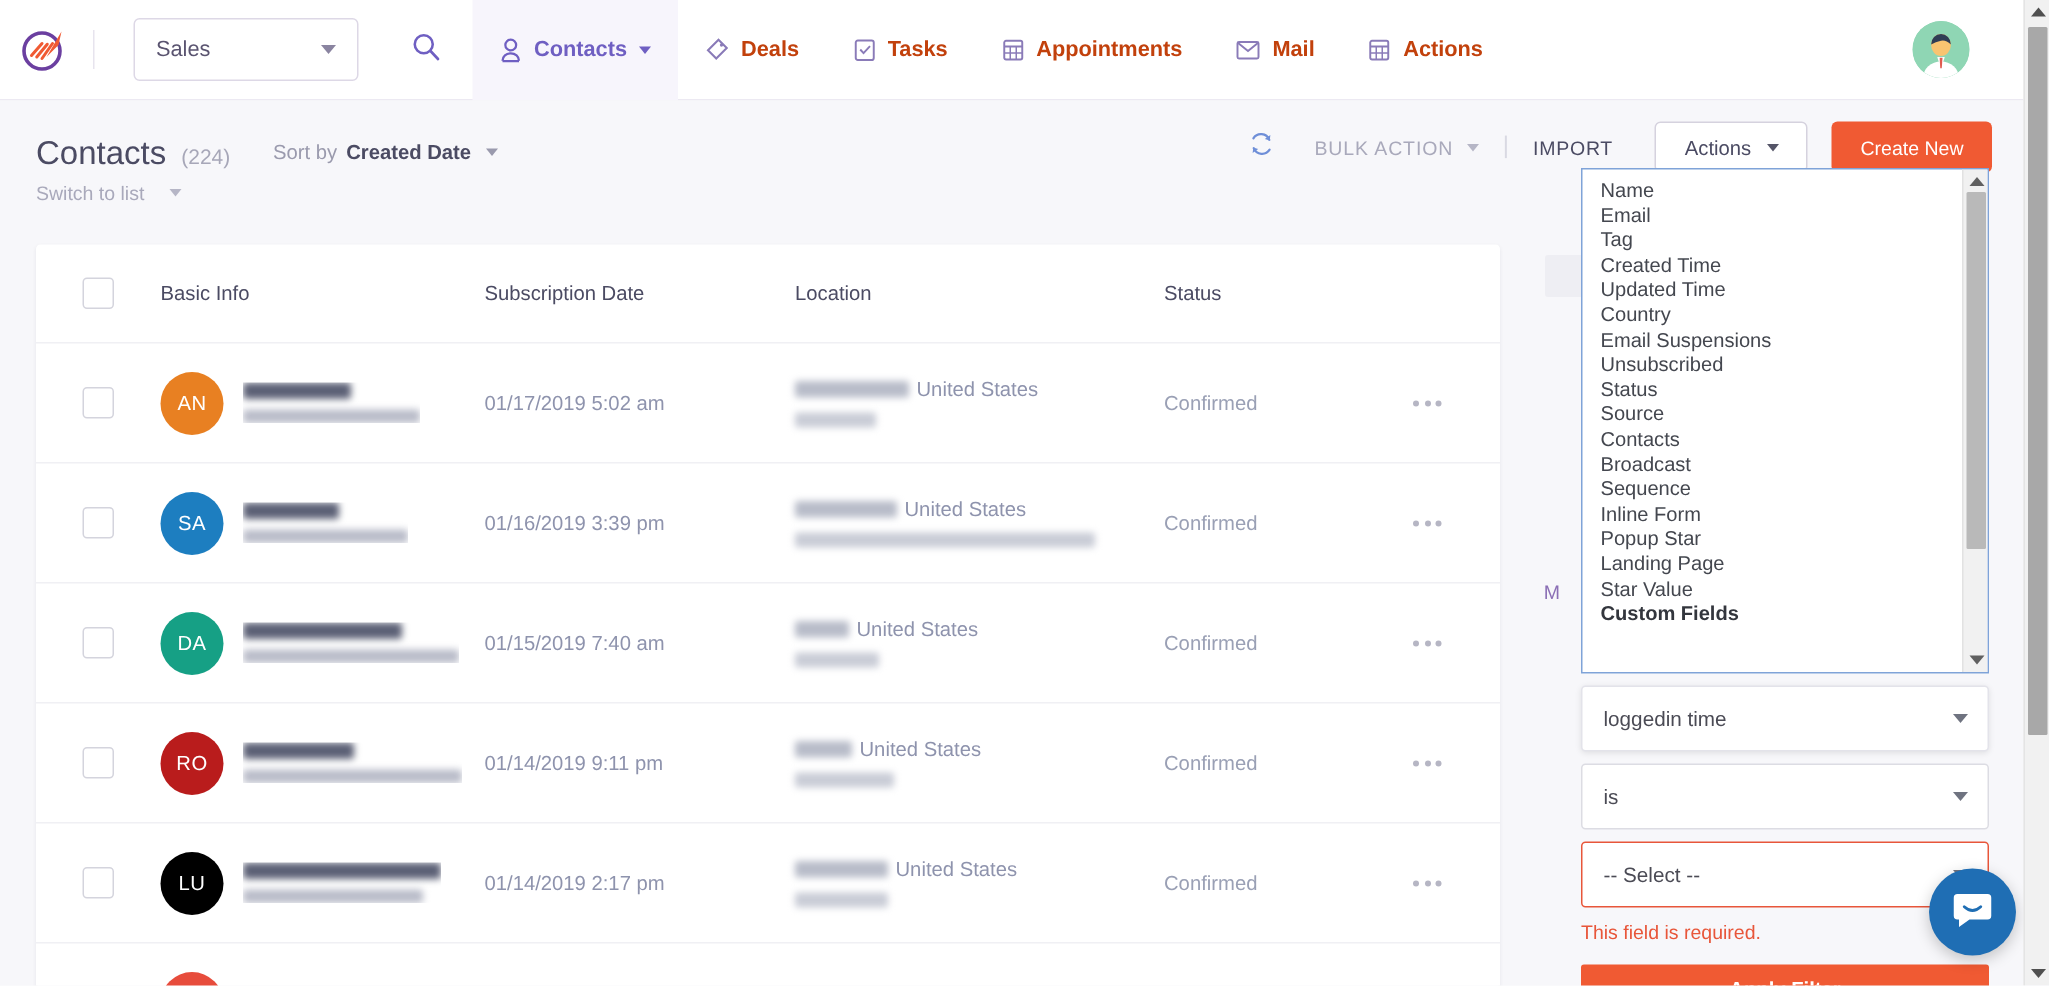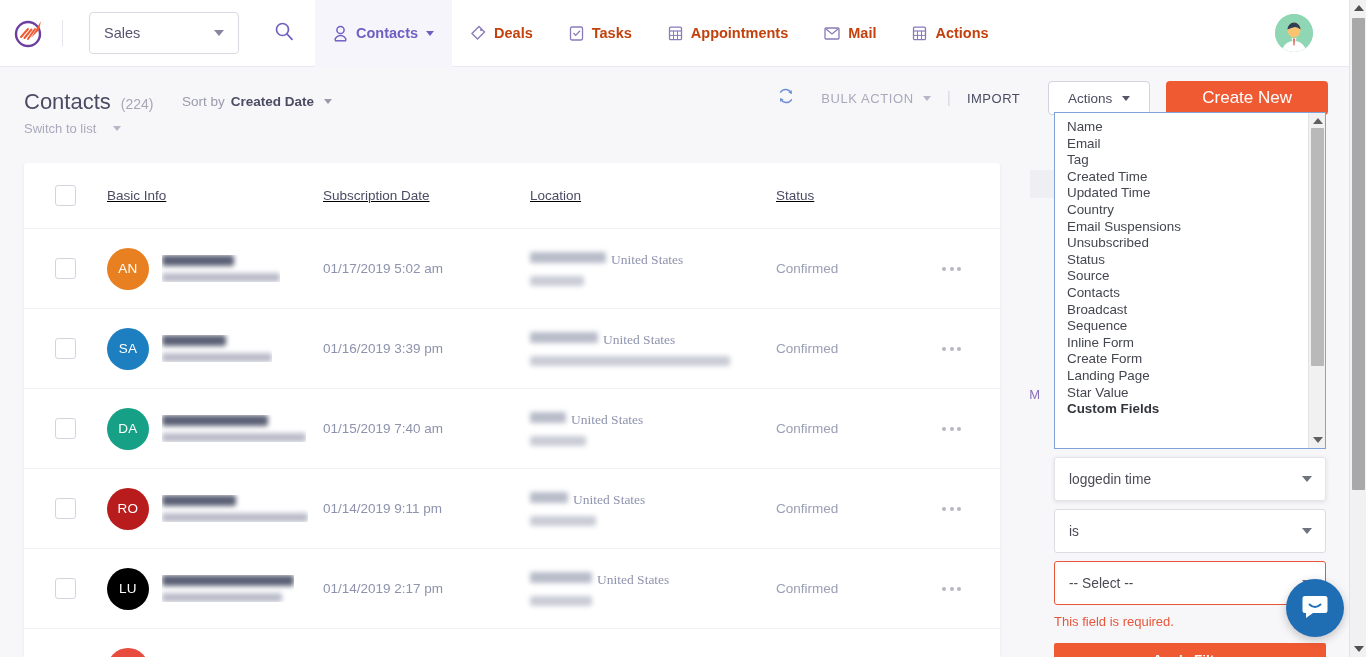--- a/index.html
+++ b/index.html
@@ -73,51 +73,51 @@
   .bulk-action { color: #a9a9bb; font-size: 13px; letter-spacing: .6px; display:flex; align-items:center; gap:9px; cursor:pointer;}
   .pipe { color: #d9d9e2; margin: 0 16px; }
   .import-btn { color: #4b4b63; font-size: 13px; letter-spacing: .5px; cursor: pointer; }
   .actions-btn {
     margin-left: 28px; width: 102px; height: 34px;
     border: 1px solid #d5d2de; border-radius: 4px; background: #fff;
     display: flex; align-items: center; justify-content: center; gap: 10px;
     font-size: 13.5px; color: #4b4b63; cursor: pointer;
   }
   .create-btn {
-    margin-left: 16px; height: 34px; padding: 0 36px;
+    margin-left: 16px; height: 34px; padding: 0 19px;
     background: #f05a33; border-radius: 4px; color: #fff;
-    font-size: 17px; display: flex; align-items: center; cursor: pointer;
+    font-size: 13px; display: flex; align-items: center; cursor: pointer;
   }
 
   
   .table-card {
     position: absolute; left: 24px; top: 163px;
     width: 976px; background: #fff;
     border-radius: 3px; box-shadow: 0 1px 3px rgba(30,30,60,.07);
     overflow: hidden;
   }
   .trow { display: flex; align-items: center; border-bottom: 1px solid #f0f0f4; }
-  .thead { height: 66px; text-decoration: underline; }
+  .thead { height: 66px; }
   .thead .cell { color: #4b4b63; font-size: 13.5px; }
   .tbody-row { height: 80px; }
   .c-check { width: 83px; padding-left: 31px; }
   .c-basic { width: 216px; display: flex; align-items: center; gap: 13px; }
   .c-date  { width: 207px; color: #8e93ad; font-size: 13.5px; }
   .c-loc   { width: 246px; }
   .c-status{ width: 148px; color: #9aa0b5; font-size: 13.5px; }
   .c-more  { flex: 1; display: flex; justify-content: flex-start; padding-left: 18px;}
 
   .chk { width: 21px; height: 21px; border: 1px solid #d4d4dd; border-radius: 3px; background:#fff; cursor: pointer; }
   .av { width: 42px; height: 42px; border-radius: 50%; color: #fff; font-size: 13.5px;
         display: flex; align-items: center; justify-content: center; letter-spacing: .3px; flex: none; }
   .who { display: flex; flex-direction: column; gap: 7px; overflow: hidden; }
   .redact { border-radius: 2px; filter: blur(2.6px); }
   .r-name { height: 11px; background: #5b6075; }
   .r-mail { height: 9px;  background: #b9bcc9; }
-  .loc-line1 { display: flex; align-items: flex-start; gap: 5px; font-family: Liberation Serif, serif; }
+  .loc-line1 { display: flex; align-items: center; gap: 5px; }
   .r-city { height: 11px; background: #b8bcc9; border-radius:2px; filter: blur(2.6px); }
   .loc-country { color: #8e93ad; font-size: 13.5px; }
   .r-ip { height: 10px; background: #c9ccd6; border-radius: 2px; filter: blur(2.6px); margin-top: 8px; }
   .dots { display: flex; gap: 3.5px; cursor: pointer; }
   .dots i { width: 4px; height: 4px; border-radius: 50%; background: #b6b6c4; display:block; }
 
   
   .filter-panel {
     position: absolute; right: 22px; top: 112px;
     width: 290px;
@@ -510,21 +510,21 @@
           <div class="fi">Updated Time</div>
           <div class="fi">Country</div>
           <div class="fi">Email Suspensions</div>
           <div class="fi">Unsubscribed</div>
           <div class="fi">Status</div>
           <div class="fi">Source</div>
           <div class="fi">Contacts</div>
           <div class="fi">Broadcast</div>
           <div class="fi">Sequence</div>
           <div class="fi">Inline Form</div>
-          <div class="fi">Create Form</div>
+          <div class="fi">Popup Star</div>
           <div class="fi">Landing Page</div>
           <div class="fi">Star Value</div>
           <div class="fi bold">Custom Fields</div>
         </div>
       <div class="list-sb">
         <div class="sb-arrow up"></div>
         <div class="thumb"></div>
         <div class="sb-arrow dn"></div>
       </div>
     </div>

